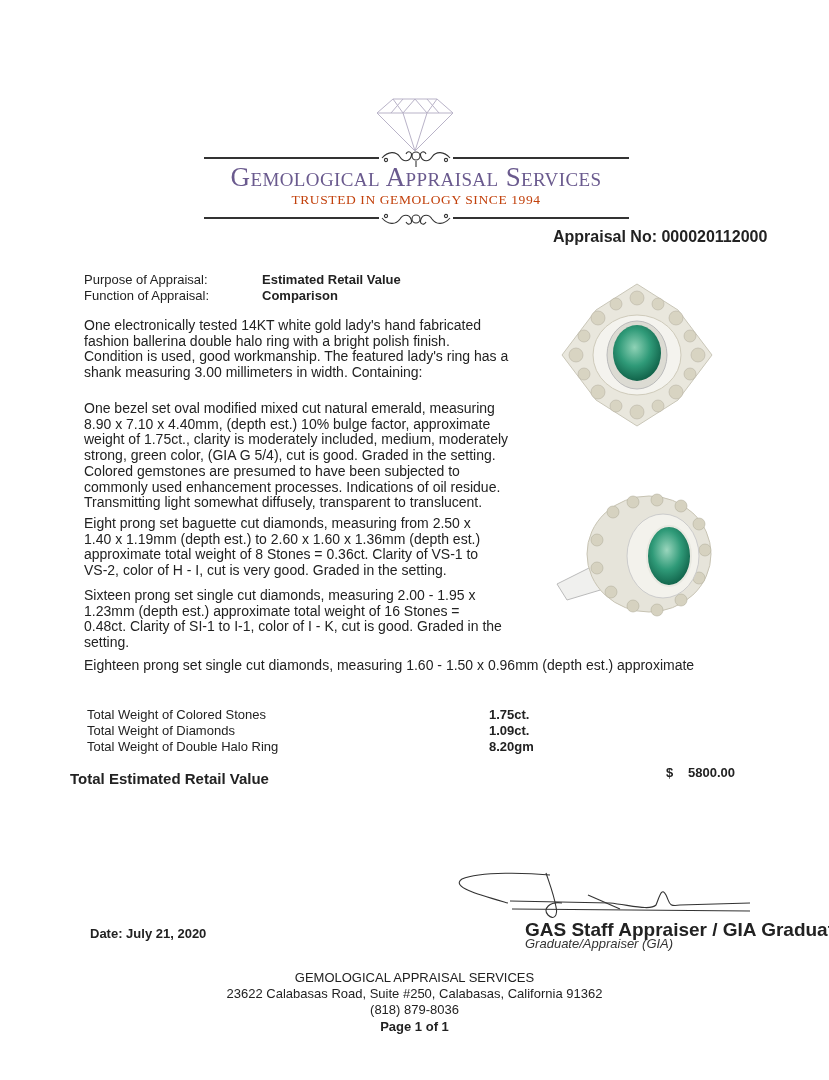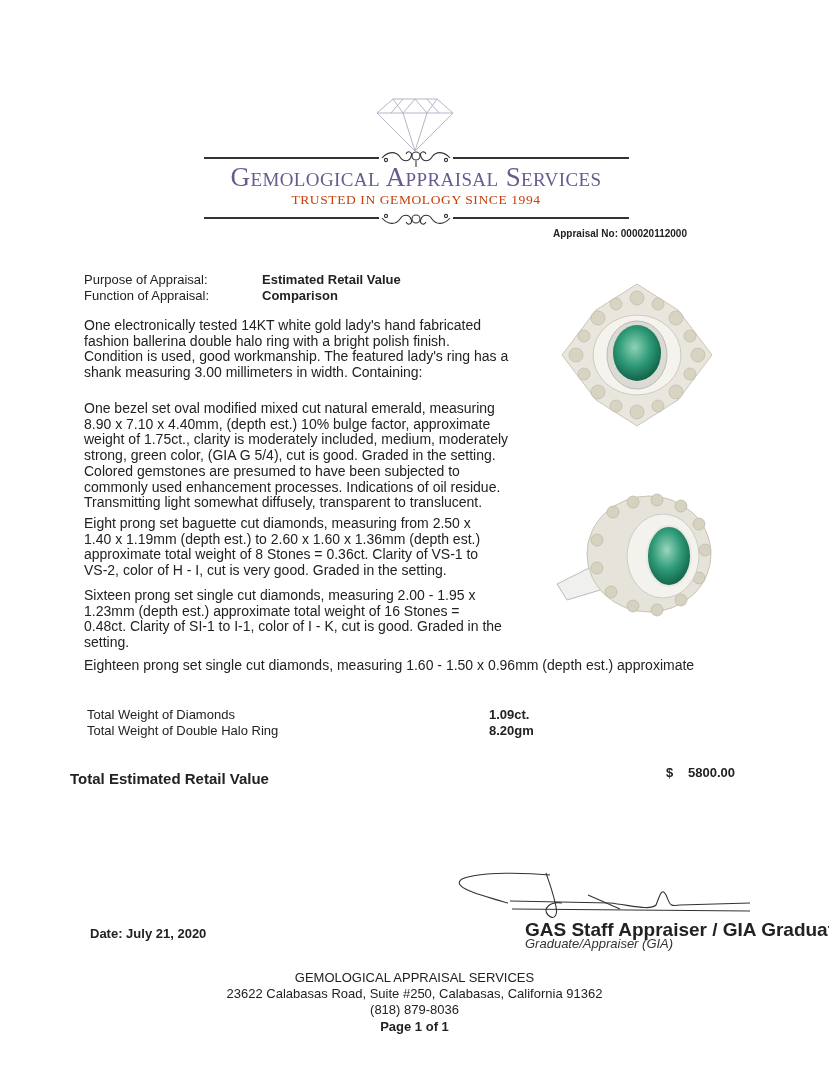--- a/index.html
+++ b/index.html
@@ -24,21 +24,21 @@
       font-family: "Liberation Serif", "DejaVu Serif", serif;
       font-size: 27px; letter-spacing: 0.4px; color: #6a5a8e;
       font-variant: small-caps; white-space: nowrap;
     }
     .brand-tagline {
       left: 200px; top: 192px; width: 432px; text-align: center;
       font-family: "Liberation Serif", "DejaVu Serif", serif;
       font-size: 13.5px; letter-spacing: 0.6px; color: #c2410c; white-space: nowrap;
     }
 
-    .appraisal-no { left: 553px; top: 228px; font-size: 10px; font-weight: bold; color: #222; white-space: nowrap; }
+    .appraisal-no { left: 553px; top: 228px; font-size: 16px; font-weight: bold; color: #222; white-space: nowrap; }
 
     
     .meta-row { left: 84px; font-size: 13px; white-space: nowrap; }
     .meta-row .lbl { display: inline-block; width: 158px; color: #222; }
     .meta-row .val { font-weight: bold; color: #222; padding-left: 20px; }
 
     .para { left: 84px; width: 440px; font-size: 14px; line-height: 15.7px; color: #222; }
     .para-wide { width: 640px; }
 
     .totals { left: 87px; top: 707px; font-size: 13px; line-height: 16px; width: 660px; }
@@ -121,20 +121,24 @@
 
 <div class="abs para" style="top:318px; width:426px;">One electronically tested 14KT white gold lady's hand fabricated fashion ballerina double halo ring with a bright polish finish. Condition is used, good workmanship. The featured lady's ring has a shank measuring 3.00 millimeters in width.  Containing:</div>
 <div class="abs para" style="top:401px; width:432px;">One bezel set oval modified mixed cut natural emerald, measuring 8.90 x 7.10 x 4.40mm, (depth est.) 10% bulge factor, approximate weight of 1.75ct., clarity is moderately included, medium, moderately strong, green color, (GIA G 5/4), cut is good. Graded in the setting. Colored gemstones are presumed to have been subjected to commonly used enhancement processes. Indications of oil residue. Transmitting light somewhat diffusely, transparent to translucent.</div>
 <div class="abs para" style="top:516px; width:414px;">Eight prong set baguette cut diamonds, measuring from  2.50 x 1.40 x 1.19mm  (depth est.) to  2.60 x 1.60 x 1.36mm (depth est.) approximate total weight of 8 Stones = 0.36ct. Clarity of VS-1 to VS-2, color of H - I, cut is very good. Graded in the setting.</div>
 <div class="abs para" style="top:588px; width:418px;">Sixteen prong set single cut diamonds, measuring 2.00 - 1.95 x 1.23mm (depth est.) approximate total weight of 16 Stones = 0.48ct. Clarity of SI-1 to I-1, color of I - K, cut is good. Graded in the setting.</div>
 <div class="abs para para-wide" style="top:658px; white-space:nowrap;">
   <div>Eighteen prong set single cut diamonds, measuring 1.60 - 1.50 x 0.96mm (depth est.) approximate</div>
 </div>
 
 <div class="abs totals">
+  <div class="row">
+    <span class="lbl">Total Weight of Colored Stones</span>
+    <span class="val">1.75ct.</span>
+  </div>
   <div class="row">
     <span class="lbl">Total Weight of Diamonds</span>
     <span class="val">1.09ct.</span>
   </div>
   <div class="row">
     <span class="lbl">Total Weight of Double Halo Ring</span>
     <span class="val">8.20gm</span>
   </div>
 </div>
 

